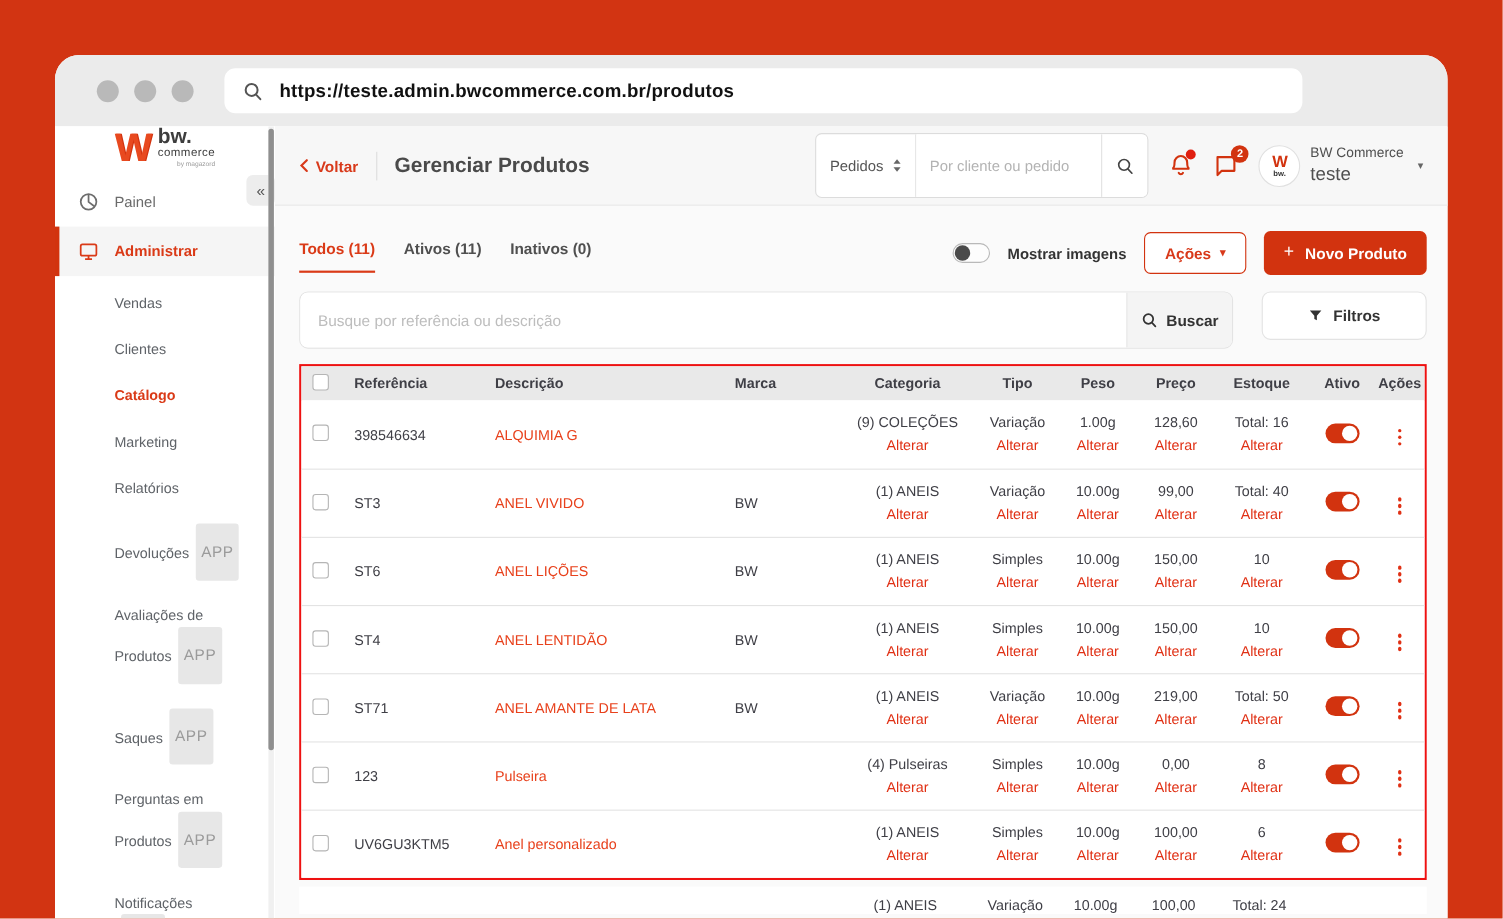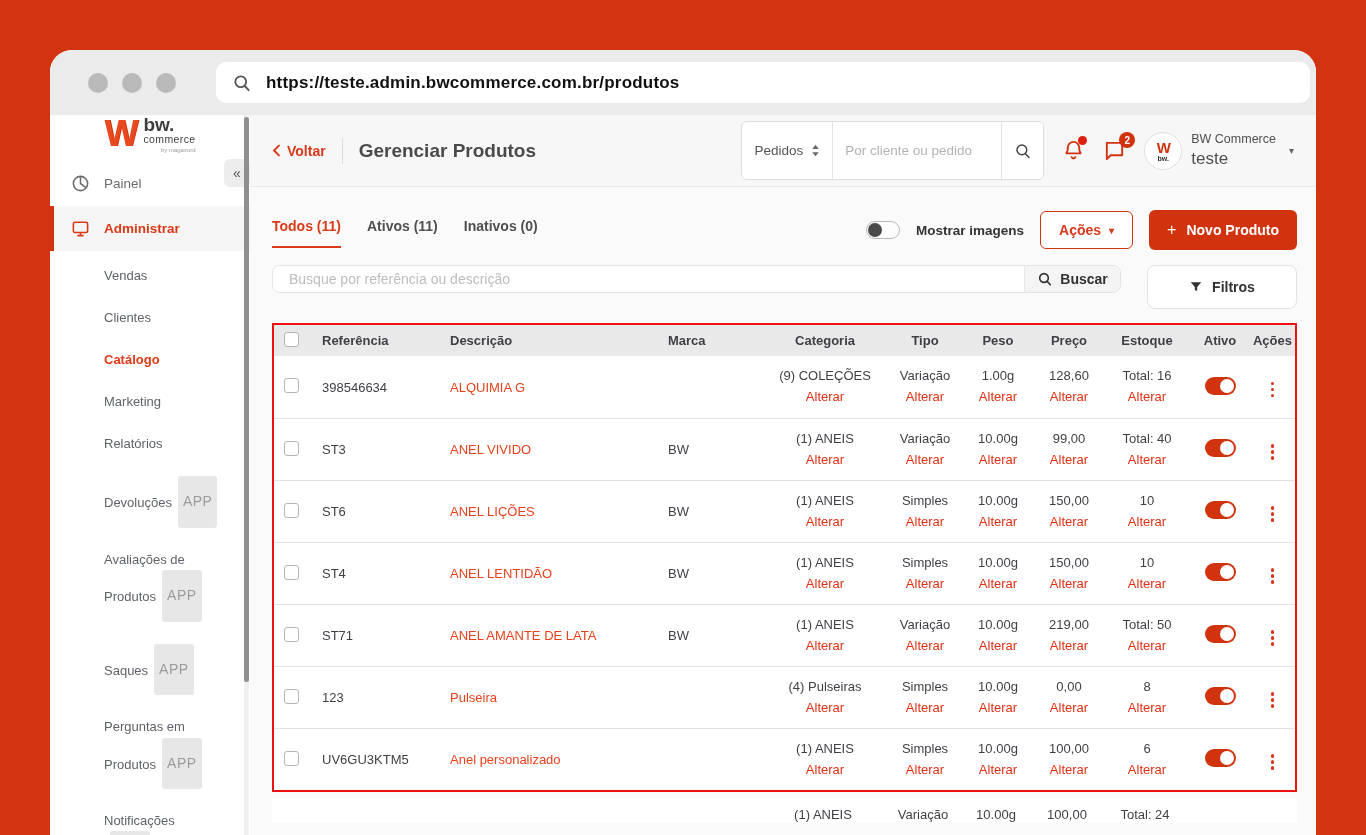--- a/index.html
+++ b/index.html
@@ -7,21 +7,21 @@
   body { background:#d23412; font-family:"Liberation Sans", sans-serif; position:relative; }
 
   .window { position:absolute; left:50px; top:50px; width:1266px; height:785px;
             background:#fff; border-radius:22px 22px 0 0; overflow:hidden;
             display:flex; flex-direction:column; }
 
   
   .chrome { height:65px; background:#ebebeb; display:flex; align-items:center; flex:0 0 auto; }
   .win-dots { display:flex; gap:14px; margin-left:38px; }
   .win-dot { width:20px; height:20px; border-radius:50%; background:#b9b9b9; }
-  .url-bar { margin-left:40px; width:1094px; height:41px; background:#fff; border-radius:10px;
+  .url-bar { margin-left:28px; width:980px; height:41px; background:#fff; border-radius:10px;
              display:flex; align-items:center; padding:0 16px; }
   .url-bar svg { flex:0 0 auto; }
   .url-text { margin-left:14px; font-size:17px; font-weight:700; color:#111; letter-spacing:.2px; }
 
   
   .shell { flex:1; display:flex; min-height:0; }
   .sidebar { width:200px; background:#fff; flex:0 0 auto; position:relative; display:flex; flex-direction:column; }
   .maincol { flex:1; display:flex; flex-direction:column; min-width:0; background:#fafafa; }
 
   
@@ -107,21 +107,21 @@
   .btn-outline { background:#fff; border:1px solid #d2330f; color:#d8391a; font-weight:700; font-size:14px;
                  border-radius:6px; padding:10px 18px; cursor:pointer; display:flex; align-items:center; gap:8px;
                  font-family:"Liberation Sans", sans-serif; }
   .btn-outline .dd { font-size:10px; }
   .btn-primary { background:#d2330f; border:none; color:#fff; font-weight:700; font-size:14px;
                  border-radius:6px; padding:12px 18px; cursor:pointer; display:flex; align-items:center; gap:10px;
                  font-family:"Liberation Sans", sans-serif; }
   .btn-primary .plus { font-size:16px; font-weight:400; line-height:0; }
 
   .search-row { display:flex; margin-top:9px; gap:26px; }
-  .search-group { flex:1; display:flex; border:1px solid #e3e3e3; border-radius:8px; background:#fff; height:28px; overflow:hidden; }
+  .search-group { flex:1; display:flex; border:1px solid #e3e3e3; border-radius:8px; background:#fff; height:52px; overflow:hidden; }
   .search-input { flex:1; border:none; outline:none; padding:0 16px; font-size:14px; color:#444;
                   font-family:"Liberation Sans", sans-serif; }
   .search-input::placeholder { color:#bdbdbd; }
   .search-btn { width:96px; background:#f4f4f4; border:none; border-left:1px solid #e7e7e7; cursor:pointer;
                 display:flex; align-items:center; justify-content:center; gap:7px;
                 font-size:14px; font-weight:700; color:#333; font-family:"Liberation Sans", sans-serif; }
   .filters-btn { width:150px; height:44px; background:#fff; border:1px solid #e3e3e3; border-radius:8px; cursor:pointer;
                  display:flex; align-items:center; justify-content:center; gap:9px;
                  font-size:14px; font-weight:700; color:#333; font-family:"Liberation Sans", sans-serif; }
 

